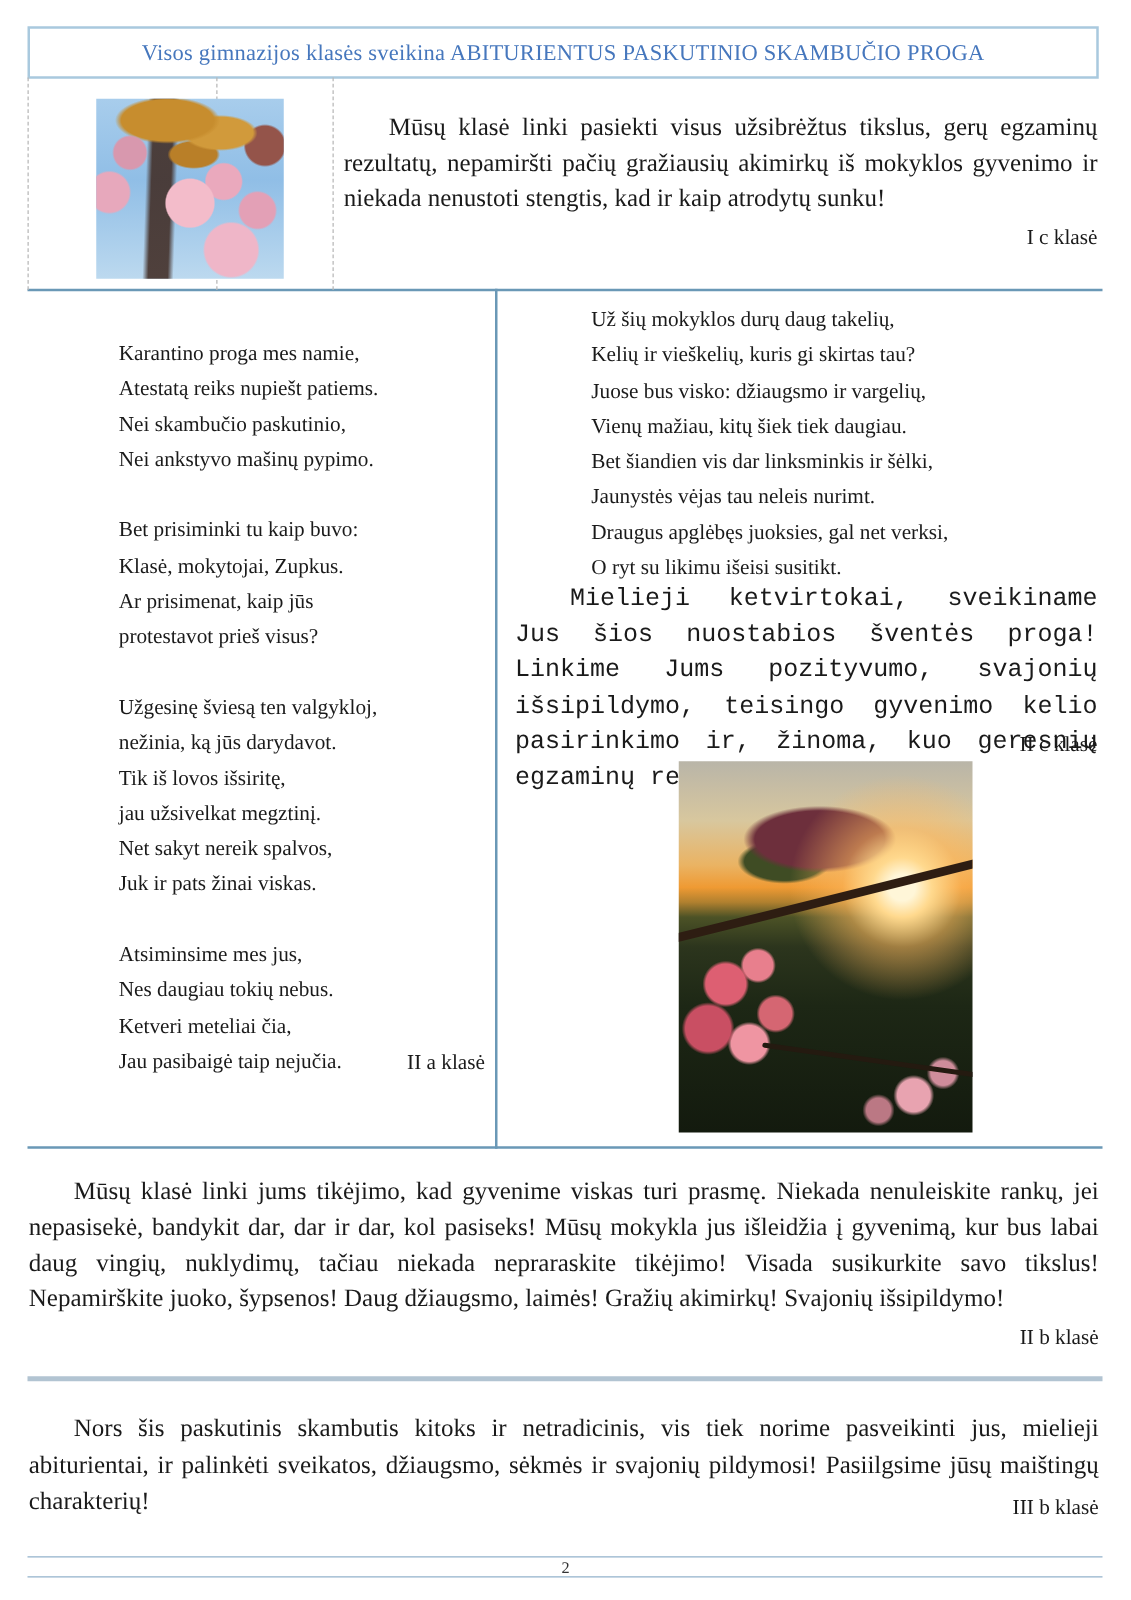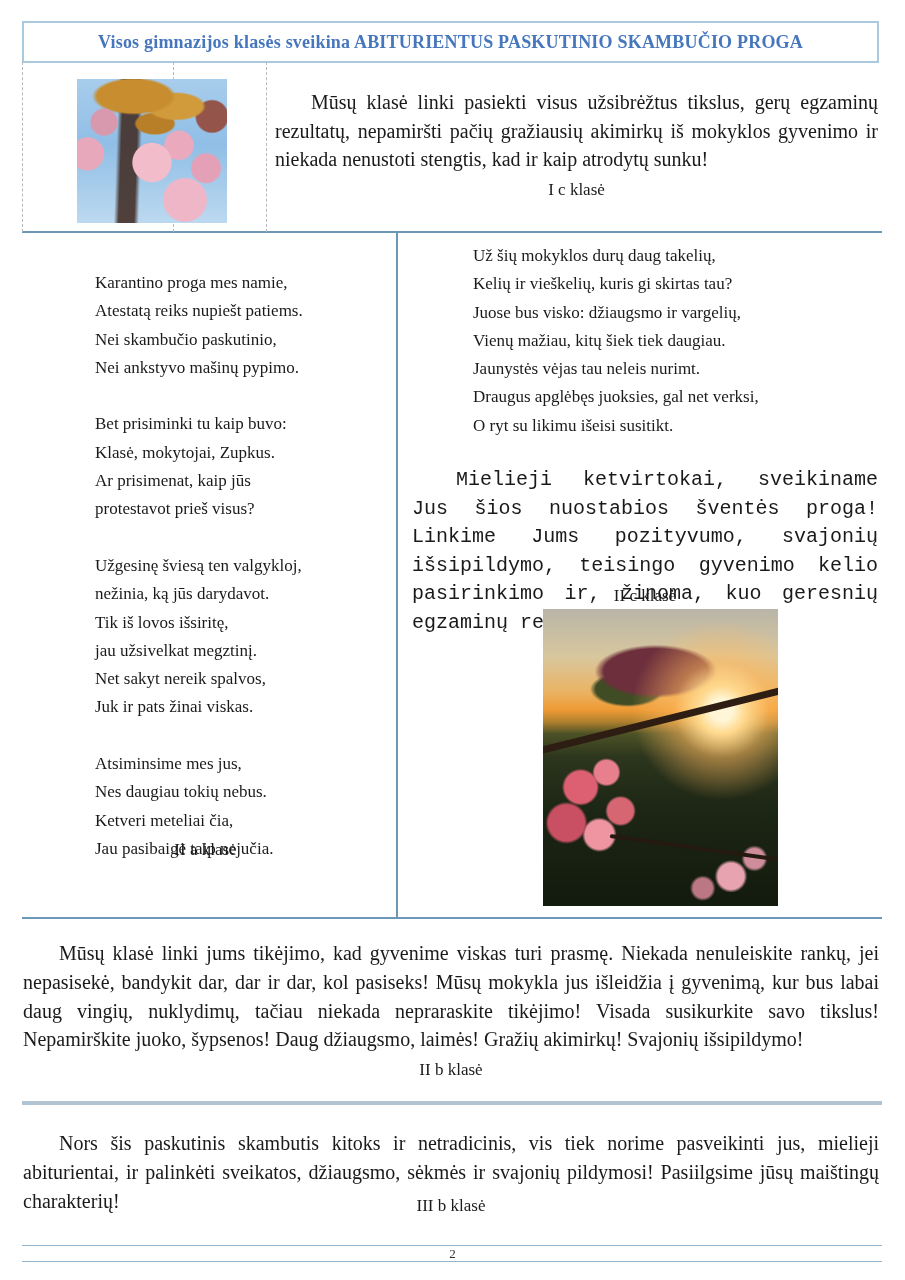--- a/index.html
+++ b/index.html
@@ -9,21 +9,21 @@
   }
   .abs{position:absolute;}
 
   
   .header-box{
     left:22px;top:21px;width:853px;height:38px;
     border:2px solid var(--border-light,#a9c9de);
     display:flex;align-items:center;justify-content:center;background:#fff;
   }
   .page-title{
-    font-weight:bold;font-size:18px;color:var(--title-blue,#4677bd);
+    font-weight:normal;font-size:18px;color:var(--title-blue,#4677bd);
     white-space:nowrap;letter-spacing:.2px;
   }
 
   
   .dash-v{width:0;border-left:1px dashed #b8b8b8;top:62px;height:170px;z-index:1;}
   #dash-left{left:22px;}
   #dash-mid{left:173px;}
   #dash-mid2{left:266px;}
 
   
@@ -75,21 +75,21 @@
   #hr1{top:231px;height:2px;}
   #vdiv{left:396px;top:231px;width:2px;height:688px;background:var(--line-blue,#6a98b6);}
   #hr2{top:917px;height:2px;}
   #hr3{top:1101px;height:4px;background:var(--line-thick,#b2c4d2);}
   .footer-rule{left:22px;width:860px;height:1px;background:var(--footer-line,#93b2cc);}
   #frule1{top:1245px;}
   #frule2{top:1261px;}
 
   
   .body-text{font-size:20px;line-height:28.5px;text-align:justify;}
-  .sig{font-size:17px;text-align:center;line-height:28px;}
+  .sig{font-size:17px;text-align:right;line-height:28px;}
 
   #intro-text{left:275px;top:88px;width:603px;text-indent:36px;}
   #intro-sig{left:275px;top:176px;width:603px;}
 
   .poem{font-size:17px;line-height:28.3px;}
   #left-poem{left:95px;top:269px;width:300px;}
   #left-sig{left:23px;top:836px;width:369px;padding-right:4px;box-sizing:border-box;}
 
   #right-poem{left:473px;top:242px;width:410px;line-height:28px;}
   #right-para{left:412px;top:466px;width:466px;text-indent:44px;font-family:Liberation Mono, monospace;}
@@ -147,20 +147,21 @@
     <div class="pline">Ketveri meteliai čia,</div>
     <div class="pline">Jau pasibaigė taip nejučia.</div>
   </div>
 <div class="abs sig" id="left-sig">II a klasė</div>
 
 <div class="abs poem" id="right-poem">
     <div class="pline">Už šių mokyklos durų daug takelių,</div>
     <div class="pline">Kelių ir vieškelių, kuris gi skirtas tau?</div>
     <div class="pline">Juose bus visko: džiaugsmo ir vargelių,</div>
     <div class="pline">Vienų mažiau, kitų šiek tiek daugiau.</div>
+    <div class="pline">Bet šiandien vis dar linksminkis ir šėlki,</div>
     <div class="pline">Jaunystės vėjas tau neleis nurimt.</div>
     <div class="pline">Draugus apglėbęs juoksies, gal net verksi,</div>
     <div class="pline">O ryt su likimu išeisi susitikt.</div>
   </div>
 <div class="abs body-text" id="right-para">Mielieji ketvirtokai, sveikiname Jus šios nuostabios šventės proga! Linkime Jums pozityvumo, svajonių išsipildymo, teisingo gyvenimo kelio pasirinkimo ir, žinoma, kuo geresnių egzaminų rezultatų!!!</div>
 <div class="abs sig" id="right-sig">II c klasė</div>
 <div class="abs photo photo2"></div>
 
 <div class="abs body-text" id="sec2-para">Mūsų klasė linki jums tikėjimo, kad gyvenime viskas turi prasmę. Niekada nenuleiskite rankų, jei nepasisekė, bandykit dar, dar ir dar, kol pasiseks! Mūsų mokykla jus išleidžia į gyvenimą, kur bus labai daug vingių, nuklydimų, tačiau niekada nepraraskite tikėjimo! Visada susikurkite savo tikslus! Nepamirškite juoko, šypsenos! Daug džiaugsmo, laimės! Gražių akimirkų! Svajonių išsipildymo!</div>
 <div class="abs sig" id="sec2-sig">II b klasė</div>

